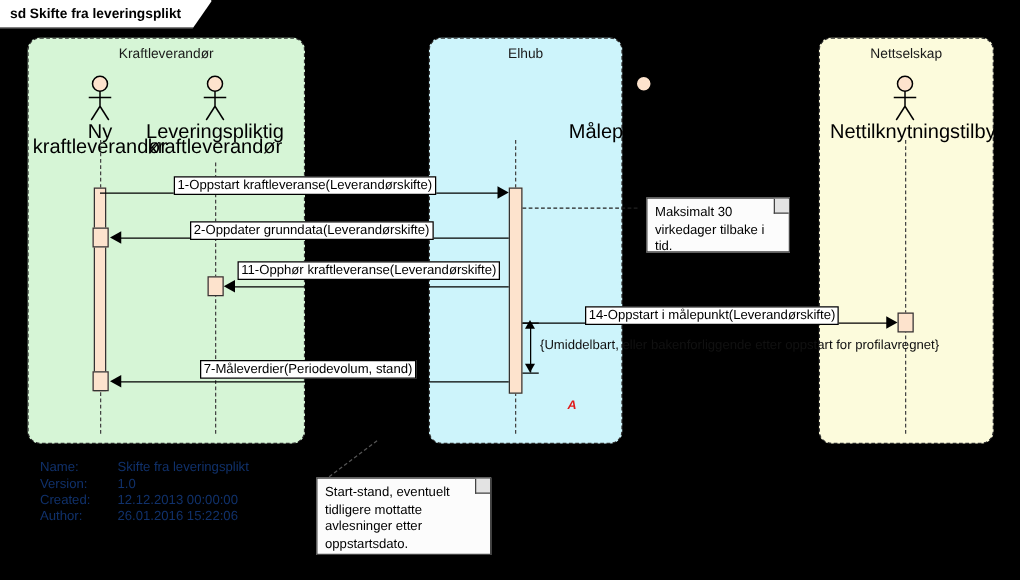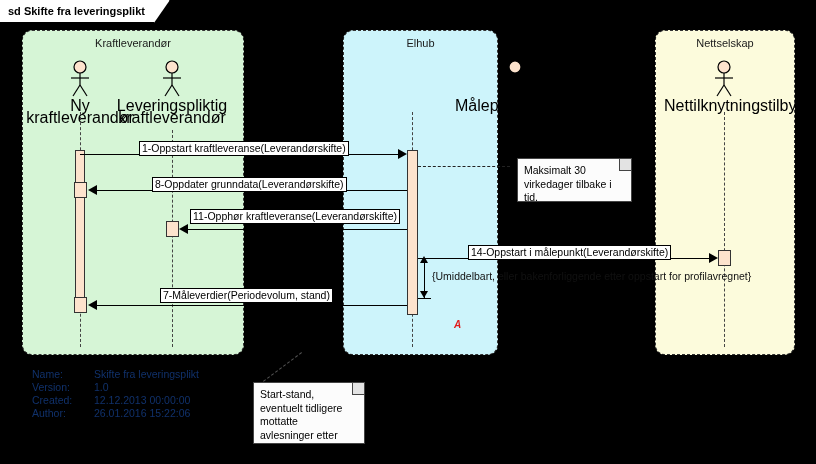--- a/index.html
+++ b/index.html
@@ -165,21 +165,21 @@
   <div class="activation" style="left:718px;top:250px;width:13px;height:16px;"></div>
 
   <div class="msgline" style="left:80px;top:154px;width:323px;"></div>
   <div class="arrowR" style="left:398px;top:149px;"></div>
   <div class="msglabel" style="left:139px;top:141px;">1-Oppstart kraftleveranse(Leverandørskifte)</div>
 
   <div class="dashline" style="left:418px;top:166px;width:92px;"></div>
 
   <div class="msgline" style="left:92px;top:190px;width:315px;"></div>
   <div class="arrowL" style="left:88px;top:185px;"></div>
-  <div class="msglabel" style="left:152px;top:177px;">8-Oppdater grunndata(Leverandørskifte)</div>
+  <div class="msglabel" style="left:152px;top:177px;">2-Oppdater grunndata(Leverandørskifte)</div>
 
   <div class="msgline" style="left:183px;top:229px;width:224px;"></div>
   <div class="arrowL" style="left:179px;top:224px;"></div>
   <div class="msglabel" style="left:190px;top:209px;">11-Opphør kraftleveranse(Leverandørskifte)</div>
 
   <div class="msgline" style="left:418px;top:258px;width:296px;"></div>
   <div class="arrowR" style="left:709px;top:253px;"></div>
   <div class="msglabel" style="left:468px;top:245px;">14-Oppstart i målepunkt(Leverandørskifte)</div>
 
   <div class="msgline" style="left:92px;top:305px;width:315px;"></div>
@@ -191,21 +191,21 @@
   <div class="durtipDn" style="left:420px;top:291px;"></div>
   <div class="durcap" style="left:418px;top:258px;width:13px;"></div>
   <div class="durcap" style="left:418px;top:298px;width:13px;"></div>
   <div class="constraint" style="left:432px;top:270px;">{Umiddelbart, eller bakenforliggende etter oppstart for profilavregnet}</div>
 
   <div class="note" style="left:517px;top:158px;width:115px;height:44px;">
     <div class="fold"></div>
     <span>Maksimalt 30 virkedager tilbake i tid.</span>
   </div>
 
-  <div class="note" style="left:253px;top:382px;width:112px;height:62px;">
+  <div class="note" style="left:253px;top:382px;width:140px;height:62px;">
     <div class="fold"></div>
     <span>Start-stand, eventuelt tidligere mottatte avlesninger etter oppstartsdato.</span>
   </div>
   <div class="noteconn" style="left:263px;top:381px;width:48px;transform:rotate(-37deg);"></div>
 
   <div class="meta" style="left:32px;top:368px;">
     <div class="row">
       <span class="k">Name:</span>
       <span>Skifte fra leveringsplikt</span>
     </div>

